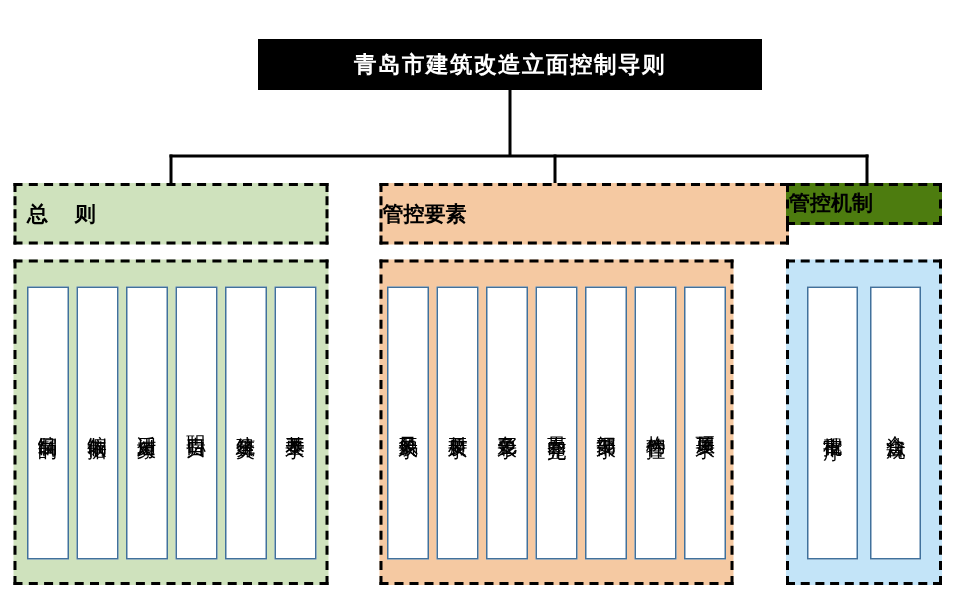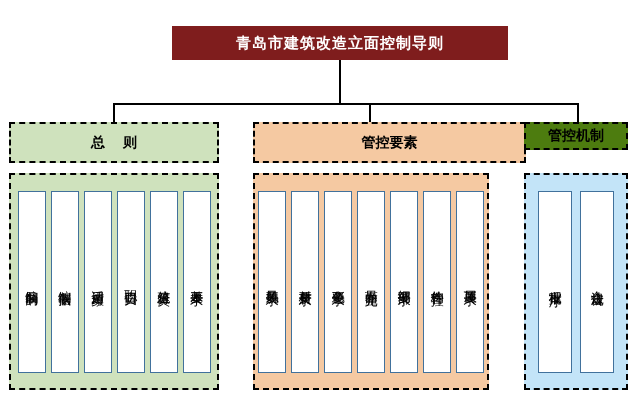--- a/index.html
+++ b/index.html
@@ -19,21 +19,21 @@
     height: 405px;
   }
 
   
   .title-box {
     position: absolute;
     left: 172px;
     top: 26px;
     width: 336px;
     height: 34px;
-    background: #7f1d1d;
+    background: #000000;
     display: flex;
     align-items: center;
     justify-content: center;
   }
   .title-box .title-text {
     color: #ffffff;
     font-size: 15px;
     font-weight: bold;
     letter-spacing: 1px;
     white-space: nowrap;
@@ -74,21 +74,20 @@
     width: 2px;
     height: 20px;
   }
 
   
   .group-header {
     position: absolute;
     border: 2px dashed #000000;
     display: flex;
     align-items: center;
-    justify-content: center;
     box-sizing: border-box;
   }
   .group-header .hdr-text {
     font-size: 14px;
     font-weight: bold;
     color: #000000;
     white-space: nowrap;
   }
 
   #hdr-general {

